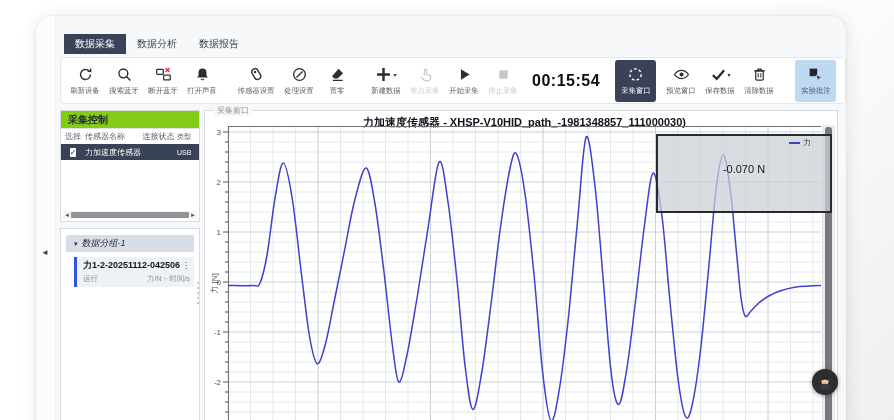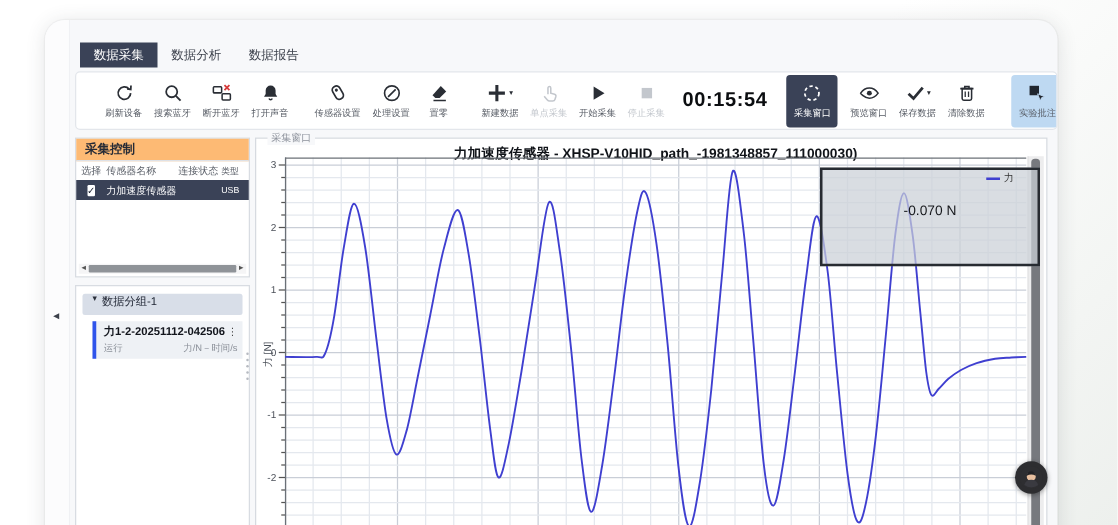--- a/index.html
+++ b/index.html
@@ -17,55 +17,55 @@
   .collapse{position:absolute;left:5px;top:232px;font-size:8px;color:#3c414b;cursor:pointer;}
 
   
   .tabs{position:absolute;left:28px;top:18px;display:flex;align-items:center;}
   .tab{font-size:10px;padding:3px 11px;color:#3a3f4a;white-space:nowrap;}
   .tab.active{background:#3a4257;color:#fff;}
 
   
   .toolbar{position:absolute;left:24px;top:41px;width:786px;height:47px;background:#fff;
     border:1px solid #e3e6eb;border-radius:4px;display:flex;align-items:center;
-    padding:0 20px;box-sizing:border-box;gap:3px;overflow:hidden;}
+    padding:0 6px;box-sizing:border-box;gap:3px;overflow:hidden;}
   .tb-btn{display:flex;flex-direction:column;align-items:center;justify-content:center;
     gap:2px;color:#2a2e35;min-width:30px;padding:0 2px;flex:none;cursor:pointer;}
   .tb-label{font-size:8px;color:#565b64;white-space:nowrap;transform:scale(.92);}
   .tb-btn.disabled{color:#c3c7cd;} .tb-btn.disabled .tb-label{color:#c3c7cd;}
   .tb-icon svg{width:17px;height:17px;display:block;}
   .icon-row{display:flex;align-items:flex-start;gap:1px;}
   .caret{font-size:6px;color:#2a2e35;margin-top:5px;}
   .tb-btn.dark{background:#3a4257;color:#fff;width:37px;height:42px;border-radius:3px;margin:0 4px;}
   .tb-btn.dark .tb-label{color:#fff;}
   .tb-btn.lightblue{background:#bed9f2;color:#20262f;width:37px;height:42px;border-radius:3px;margin:12px 4px;}
   .tb-timer{font-size:16px;font-weight:bold;color:#0b0d10;margin:0 8px;letter-spacing:.5px;white-space:nowrap;flex:none;}
   .gap{width:8px;flex:none;}
 
   
   .panel{position:absolute;left:24px;width:140px;background:#fff;border:1px solid #d8dce2;box-sizing:border-box;}
   #panel-acq{top:94px;height:112px;}
   #panel-data{top:212px;height:224px;}
-  .panel-header{height:17px;background:#fdba74;font-size:10px;font-weight:bold;color:#262b36;
+  .panel-header{height:17px;background:#84cc16;font-size:10px;font-weight:bold;color:#262b36;
     line-height:17px;padding-left:7px;border-bottom:1px solid #dde1e7;}
   .thead{display:flex;height:15px;align-items:center;font-size:8px;color:#5a5f68;}
   .trow{display:flex;height:16px;align-items:center;font-size:8px;background:#3a4257;color:#fff;}
   .col-sel{width:24px;text-align:center;}
   .col-name{width:55px;white-space:nowrap;font-family:Liberation Mono, monospace;}
   .col-status{width:37px;text-align:center;}
   .col-type{width:20px;font-size:7px;}
   .checkbox{width:9px;height:9px;background:#fff;border-radius:1px;color:#1c2230;
     font-size:8px;line-height:9px;text-align:center;margin:0 auto;}
   .dot{width:7px;height:7px;border-radius:50%;margin:0 auto;background:#1fc24d;}
   .hscroll{position:absolute;bottom:2px;left:2px;right:2px;height:8px;display:flex;align-items:center;background:#f5f5f6;}
   .hs-arrow{font-size:6px;color:#555;width:8px;text-align:center;line-height:8px;}
   .hs-thumb{flex:1;height:6px;background:#8f9398;border-radius:1px;}
 
-  .group-row{margin:6px 5px 0;background:#d8dee8;height:17px;display:flex;align-items:flex-start;
-    font-size:9px;color:#1c2230;padding-left:8px;gap:4px;border-radius:2px;}
+  .group-row{margin:6px 5px 0;background:#d8dee8;height:17px;display:flex;align-items:center;
+    font-size:9px;color:#1c2230;padding-left:8px;gap:4px;border-radius:2px;font-style:italic;}
   .tree-caret{font-size:7px;color:#2a2f3a;}
   .data-item{margin:5px 5px 0 13px;position:relative;padding:2px 4px 3px 6px;
     background:#eef1f5;border-left:3px solid #2f54eb;}
   .di-row1{display:flex;justify-content:space-between;align-items:center;
     font-size:9px;font-weight:bold;color:#12151c;white-space:nowrap;}
   .di-menu{font-size:8px;color:#444;font-weight:normal;}
   .di-row2{display:flex;justify-content:space-between;font-size:7.5px;color:#8b9099;margin-top:2px;}
   .vdots{position:absolute;left:161px;top:266px;display:flex;flex-direction:column;gap:3px;}
   .vdots span{width:2px;height:2px;border-radius:50%;background:#b6bac1;}
 

